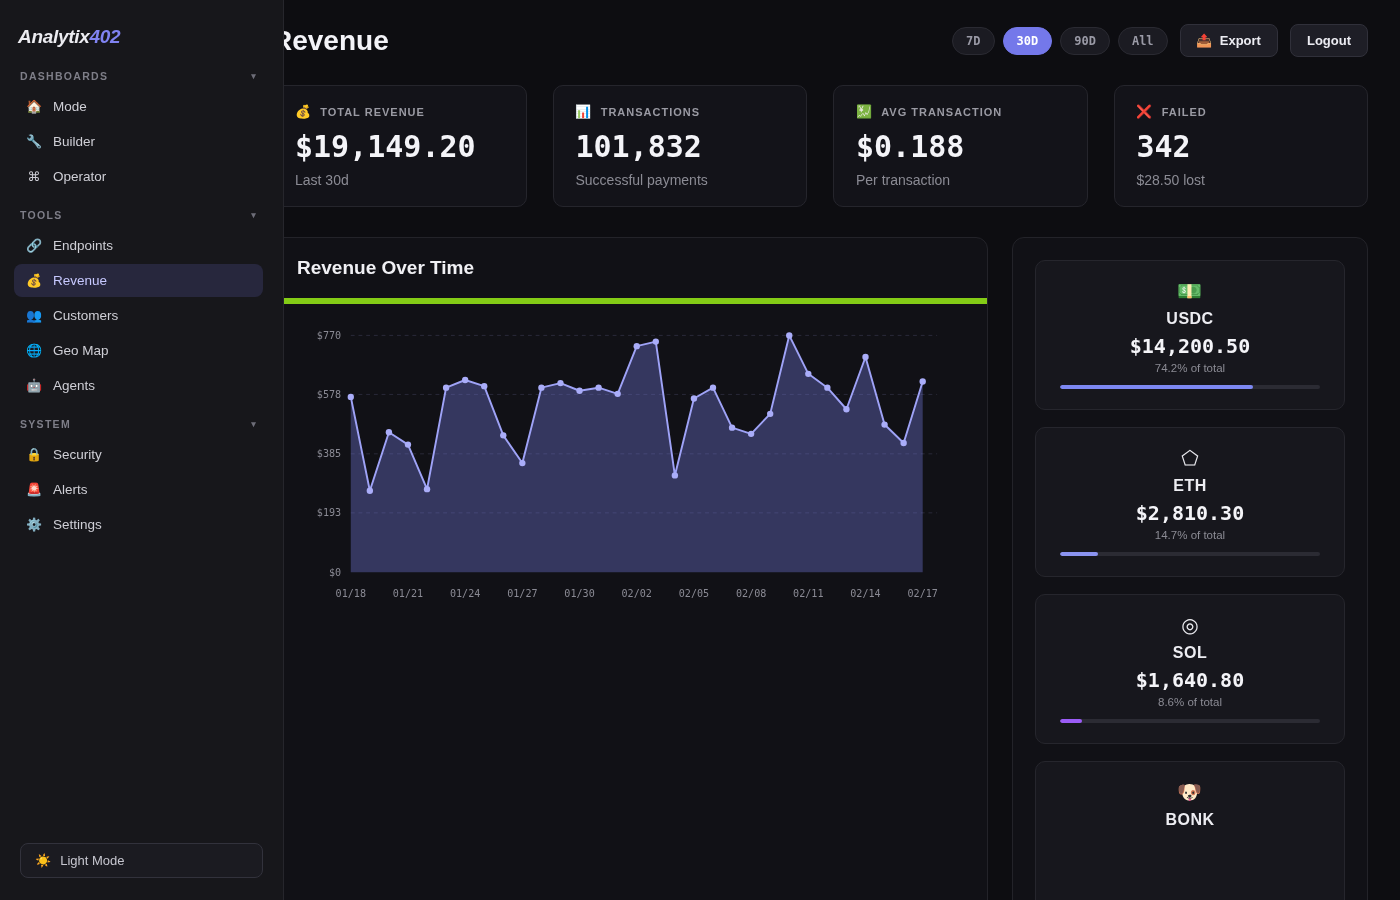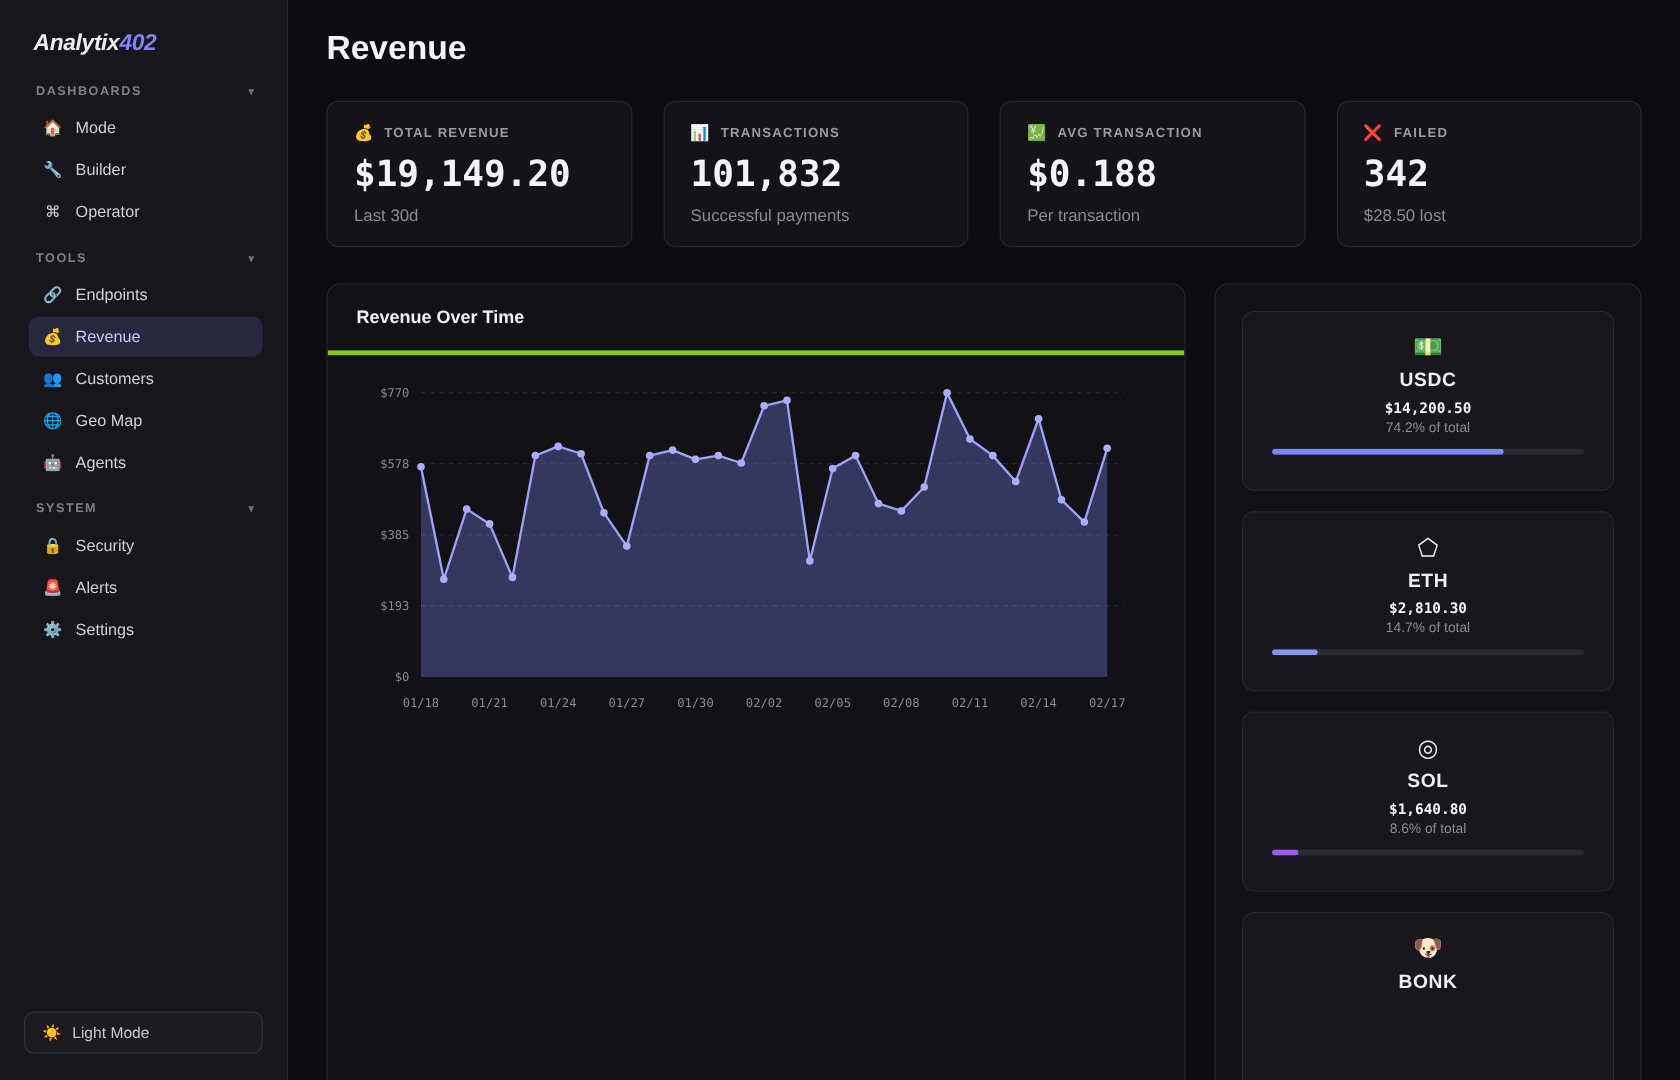--- a/index.html
+++ b/index.html
@@ -4,23 +4,23 @@
 <style>
   * { margin:0; padding:0; box-sizing:border-box; }
   html,body { width:1400px; height:900px; overflow:hidden; }
   body {
     background:#0d0d11;
     color:#ececf1;
     font-family:"Liberation Sans", sans-serif;
   }
   
   .sidebar {
-    position:fixed; left:0; top:0; bottom:0; width:240px;
+    position:fixed; left:0; top:0; bottom:0; width:284px;
     background:#17171b; border-right:1px solid #26262c;
-    padding:20px 20px 0 24px;
+    padding:20px 20px 0 14px;
   }
   .brand { font-size:19px; font-weight:800; font-style:italic; letter-spacing:-0.3px; margin:6px 0 22px 4px; cursor:pointer; }
   .brand .accent { color:#8083f2; }
   .section-header {
     display:flex; justify-content:space-between; align-items:center;
     font-size:10.5px; font-weight:700; letter-spacing:1.3px; color:#7e7e88;
     margin:16px 6px 8px 6px; cursor:pointer;
   }
   .section-header .chev { font-size:9px; color:#6d6d78; }
   .nav-item {
@@ -59,33 +59,33 @@
     background:#131319; border:1px solid #25252c; border-radius:10px;
     padding:18px 22px;
   }
   .stat-label-row { display:flex; align-items:center; gap:8px; font-size:11px; font-weight:700; letter-spacing:1px; color:#9a9aa3; }
   .stat-label-row .stat-icon { font-size:13px; }
   .stat-value { font-family:"DejaVu Sans Mono", monospace; font-size:30px; font-weight:700; color:#f4f4f8; margin:10px 0 8px 0; }
   .stat-sub { font-size:14px; color:#8b8b94; }
   
   .panels-row { display:grid; grid-template-columns:1fr 356px; gap:24px; margin-top:30px; align-items:start; }
   .panel { background:#111116; border:1px solid #232329; border-radius:12px; height:780px; overflow:hidden; }
-  .panel-header { padding:19px 24px; border-bottom:4px solid #84cc16; font-size:15px; font-weight:700; color:#f0f0f4; }
+  .panel-header { padding:19px 24px; border-bottom:6px solid #84cc16; font-size:19px; font-weight:700; color:#f0f0f4; }
   .panel-body { padding:16px 20px; }
   .tick { fill:#8a8a94; font-family:"DejaVu Sans Mono", monospace; font-size:10.5px; }
   
   .currency-body { padding:22px 22px; display:flex; flex-direction:column; gap:17px; }
   .currency-card {
     background:#17171d; border:1px solid #26262d; border-radius:10px;
     height:150px; padding:20px 24px; text-align:center;
     display:flex; flex-direction:column; align-items:center;
   }
   .cur-icon { font-size:20px; line-height:1; margin-bottom:9px; }
   .cur-name { font-size:16px; font-weight:700; letter-spacing:0.5px; color:#ededf2; }
-  .cur-value { font-family:"DejaVu Sans Mono", monospace; font-size:12px; font-weight:700; color:#f4f4f8; margin:6px 0 4px 0; }
+  .cur-value { font-family:"DejaVu Sans Mono", monospace; font-size:20px; font-weight:700; color:#f4f4f8; margin:6px 0 4px 0; }
   .cur-share { font-size:11.5px; color:#8b8b94; margin-bottom:11px; }
   .cur-bar-track { width:100%; height:5px; border-radius:3px; background:#2b2b33; overflow:hidden; }
   .cur-bar-fill { height:100%; border-radius:3px; }
 </style>
 </head>
 <body>
 
 <aside class="sidebar">
   <div class="brand">
     <span>Analytix</span><span class="accent">402</span>
@@ -159,20 +159,31 @@
   <div class="light-mode-btn">
     <span>☀️</span>
     <span>Light Mode</span>
   </div>
 </aside>
 
 <main class="main">
 
   <div class="topbar">
     <h1 class="page-title">Revenue</h1>
+    <div class="controls">
+      <button class="range-pill">7D</button>
+      <button class="range-pill active">30D</button>
+      <button class="range-pill">90D</button>
+      <button class="range-pill">All</button>
+      <button class="action-btn">
+        <span>📤</span>
+        <span>Export</span>
+      </button>
+      <button class="action-btn">Logout</button>
+    </div>
   </div>
 
   <div class="stats-row">
     <div class="stat-card">
       <div class="stat-label-row">
         <span class="stat-icon">💰</span>
         <span>TOTAL REVENUE</span>
       </div>
       <div class="stat-value">$19,149.20</div>
       <div class="stat-sub">Last 30d</div>

